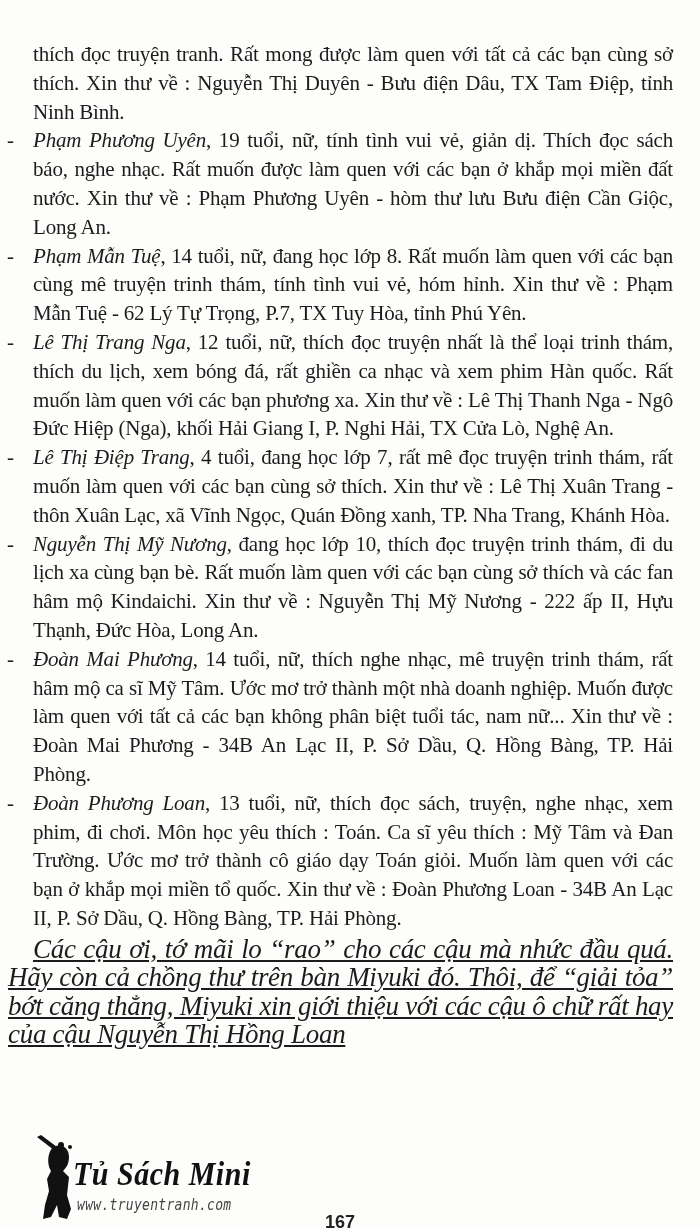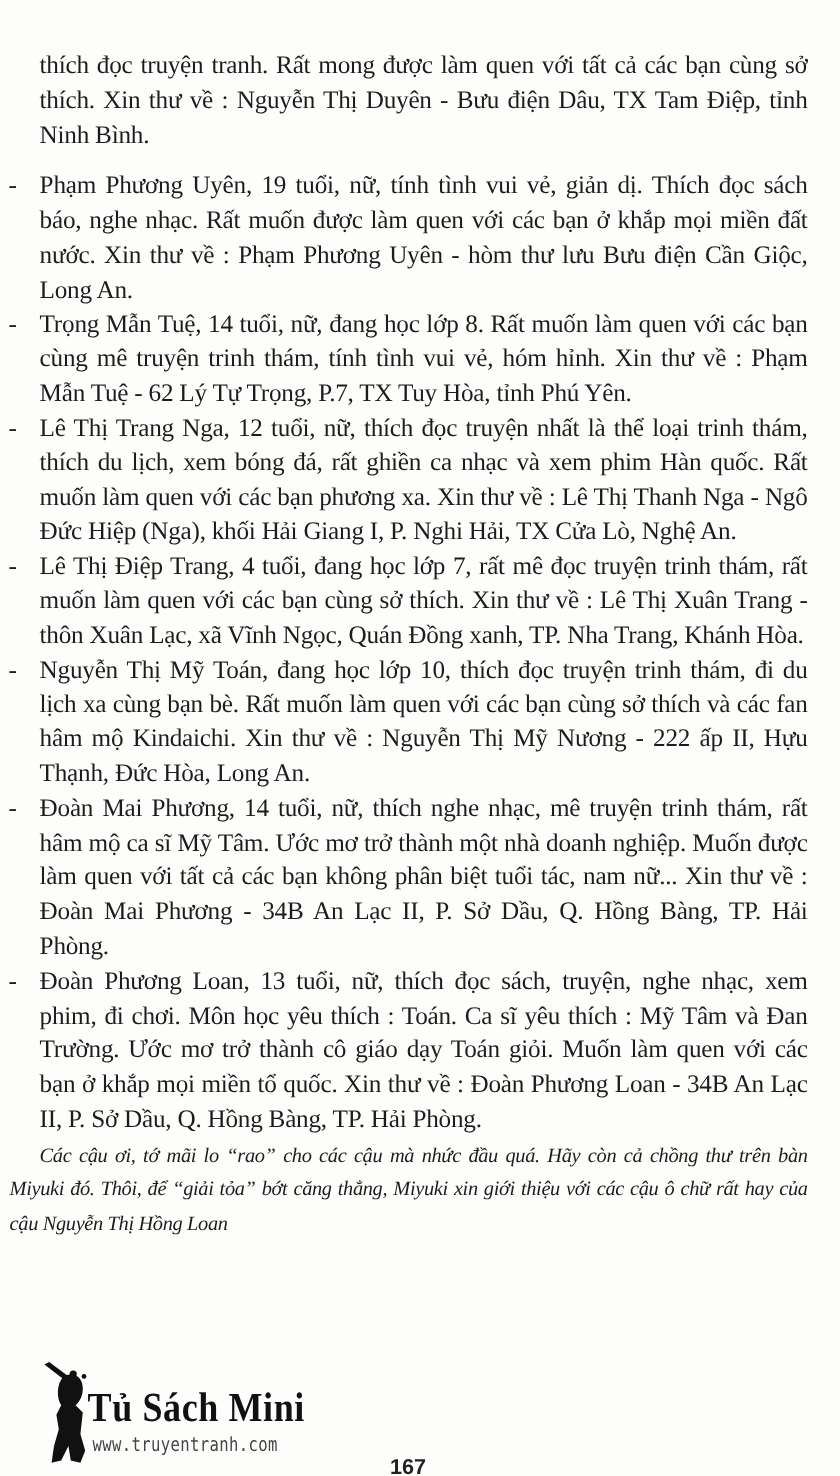--- a/index.html
+++ b/index.html
@@ -15,21 +15,21 @@
       font-family: "Liberation Serif", "DejaVu Serif", serif;
       color: #1c1c1c;
     }
     .page {
       position: absolute;
       left: 0;
       top: 40px;
       width: 700px;
     }
     .intro {
-      margin: 0 0 14px 33px;
+      margin: 0 0 0 33px;
       width: 640px;
       font-size: 21px;
       line-height: 28.8px;
       letter-spacing: -0.2px;
       text-align: justify;
     }
     .entries {
       list-style: none;
       margin: 0;
       padding: 0;
@@ -42,37 +42,40 @@
       line-height: 28.8px;
       letter-spacing: -0.2px;
       text-align: justify;
     }
     .entry .dash {
       position: absolute;
       left: -26px;
       top: 0;
     }
     .entry .name {
+      font-style: italic;
     }
     .closing {
       margin: 2px 3px 0 8px;
       width: 665px;
-      font-size: 17px;
+      font-size: 27px;
       line-height: 28.5px;
       letter-spacing: -0.3px;
       font-style: italic;
       text-indent: 25px;
       text-align: justify;
+      text-decoration: underline;
     }
     .logo {
       position: absolute;
       left: 35px;
       top: 1135px;
       width: 230px;
       height: 85px;
+      font-style: italic;
     }
     .logo .figure {
       position: absolute;
       left: 0;
       top: 0;
       width: 40px;
       height: 85px;
     }
     .logo .brand {
       position: absolute;
@@ -110,24 +113,24 @@
     }
   </style>
 </head>
 <body>
 
 <div class="page">
   <p class="intro">thích đọc truyện tranh. Rất mong được làm quen với tất cả các bạn cùng sở thích. Xin thư về : Nguyễn Thị Duyên - Bưu điện Dâu, TX Tam Điệp, tỉnh Ninh Bình.</p>
 
   <ul class="entries">
     <li class="entry"><span class="dash">-</span><span class="name">Phạm Phương Uyên</span><span>, 19 tuổi, nữ, tính tình vui vẻ, giản dị. Thích đọc sách báo, nghe nhạc. Rất muốn được làm quen với các bạn ở khắp mọi miền đất nước. Xin thư về : Phạm Phương Uyên - hòm thư lưu Bưu điện Cần Giộc, Long An.</span></li>
-    <li class="entry"><span class="dash">-</span><span class="name">Trọng Mẫn Tuệ</span><span>, 14 tuổi, nữ, đang học lớp 8. Rất muốn làm quen với các bạn cùng mê truyện trinh thám, tính tình vui vẻ, hóm hỉnh. Xin thư về : Phạm Mẫn Tuệ - 62 Lý Tự Trọng, P.7, TX Tuy Hòa, tỉnh Phú Yên.</span></li>
+    <li class="entry"><span class="dash">-</span><span class="name">Phạm Mẫn Tuệ</span><span>, 14 tuổi, nữ, đang học lớp 8. Rất muốn làm quen với các bạn cùng mê truyện trinh thám, tính tình vui vẻ, hóm hỉnh. Xin thư về : Phạm Mẫn Tuệ - 62 Lý Tự Trọng, P.7, TX Tuy Hòa, tỉnh Phú Yên.</span></li>
     <li class="entry"><span class="dash">-</span><span class="name">Lê Thị Trang Nga</span><span>, 12 tuổi, nữ, thích đọc truyện nhất là thể loại trinh thám, thích du lịch, xem bóng đá, rất ghiền ca nhạc và xem phim Hàn quốc. Rất muốn làm quen với các bạn phương xa. Xin thư về : Lê Thị Thanh Nga - Ngô Đức Hiệp (Nga), khối Hải Giang I, P. Nghi Hải, TX Cửa Lò, Nghệ An.</span></li>
     <li class="entry"><span class="dash">-</span><span class="name">Lê Thị Điệp Trang</span><span>, 4 tuổi, đang học lớp 7, rất mê đọc truyện trinh thám, rất muốn làm quen với các bạn cùng sở thích. Xin thư về : Lê Thị Xuân Trang - thôn Xuân Lạc, xã Vĩnh Ngọc, Quán Đồng xanh, TP. Nha Trang, Khánh Hòa.</span></li>
-    <li class="entry"><span class="dash">-</span><span class="name">Nguyễn Thị Mỹ Toán</span><span>, đang học lớp 10, thích đọc truyện trinh thám, đi du lịch xa cùng bạn bè. Rất muốn làm quen với các bạn cùng sở thích và các fan hâm mộ Kindaichi. Xin thư về : Nguyễn Thị Mỹ Nương - 222 ấp II, Hựu Thạnh, Đức Hòa, Long An.</span></li>
+    <li class="entry"><span class="dash">-</span><span class="name">Nguyễn Thị Mỹ Nương</span><span>, đang học lớp 10, thích đọc truyện trinh thám, đi du lịch xa cùng bạn bè. Rất muốn làm quen với các bạn cùng sở thích và các fan hâm mộ Kindaichi. Xin thư về : Nguyễn Thị Mỹ Nương - 222 ấp II, Hựu Thạnh, Đức Hòa, Long An.</span></li>
     <li class="entry"><span class="dash">-</span><span class="name">Đoàn Mai Phương</span><span>, 14 tuổi, nữ, thích nghe nhạc, mê truyện trinh thám, rất hâm mộ ca sĩ Mỹ Tâm. Ước mơ trở thành một nhà doanh nghiệp. Muốn được làm quen với tất cả các bạn không phân biệt tuổi tác, nam nữ... Xin thư về : Đoàn Mai Phương - 34B An Lạc II, P. Sở Dầu, Q. Hồng Bàng, TP. Hải Phòng.</span></li>
     <li class="entry"><span class="dash">-</span><span class="name">Đoàn Phương Loan</span><span>, 13 tuổi, nữ, thích đọc sách, truyện, nghe nhạc, xem phim, đi chơi. Môn học yêu thích : Toán. Ca sĩ yêu thích : Mỹ Tâm và Đan Trường. Ước mơ trở thành cô giáo dạy Toán giỏi. Muốn làm quen với các bạn ở khắp mọi miền tổ quốc. Xin thư về : Đoàn Phương Loan - 34B An Lạc II, P. Sở Dầu, Q. Hồng Bàng, TP. Hải Phòng.</span></li>
   </ul>
 
   <p class="closing">Các cậu ơi, tớ mãi lo “rao” cho các cậu mà nhức đầu quá. Hãy còn cả chồng thư trên bàn Miyuki đó. Thôi, để “giải tỏa” bớt căng thẳng, Miyuki xin giới thiệu với các cậu ô chữ rất hay của cậu Nguyễn Thị Hồng Loan</p>
 </div>
 
 <div class="logo">
   <svg class="figure" viewBox="0 0 40 85" width="40" height="85">
     <path d="M2 2 L6 0 L30 18 L28 22 Z" fill="#111"></path>

